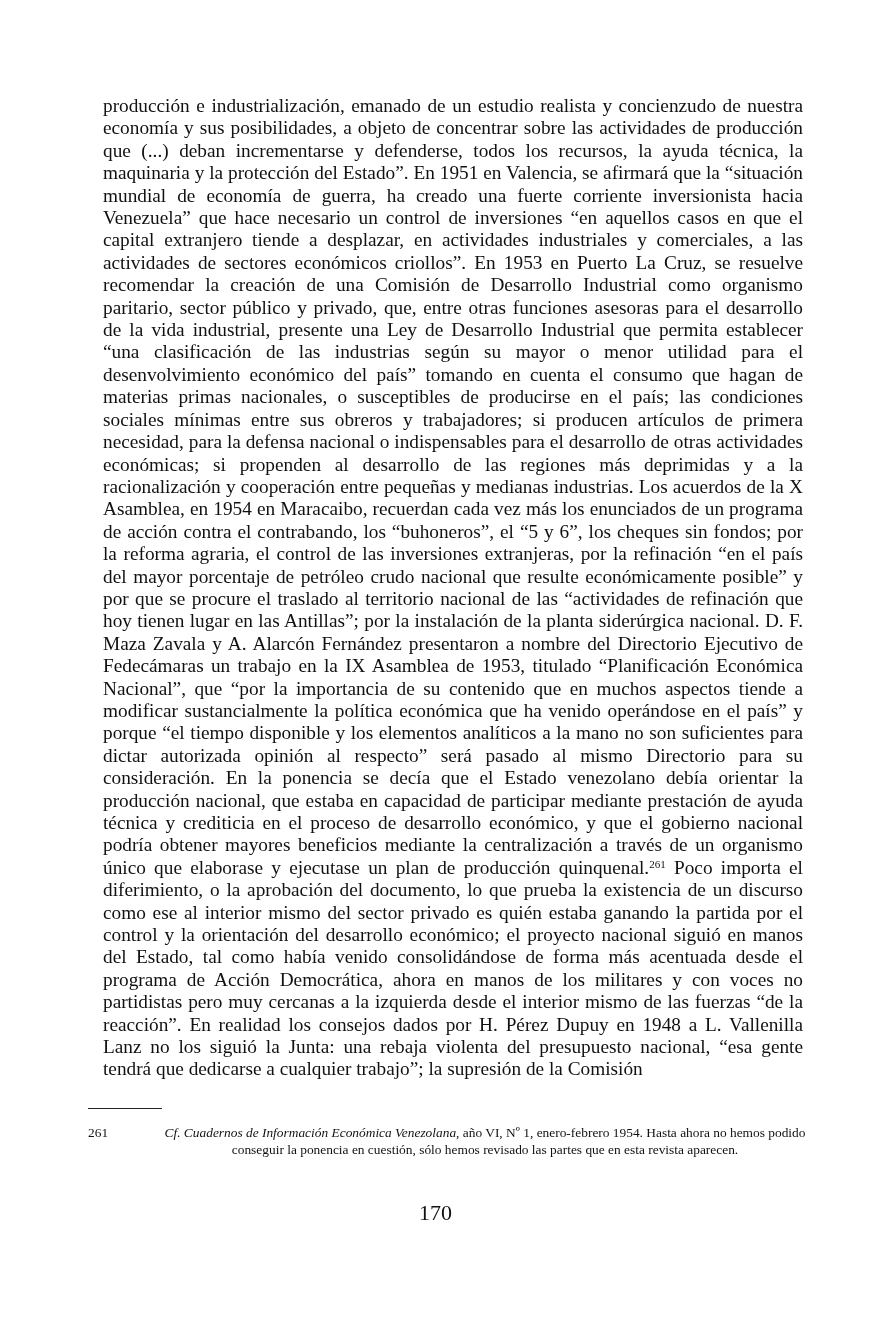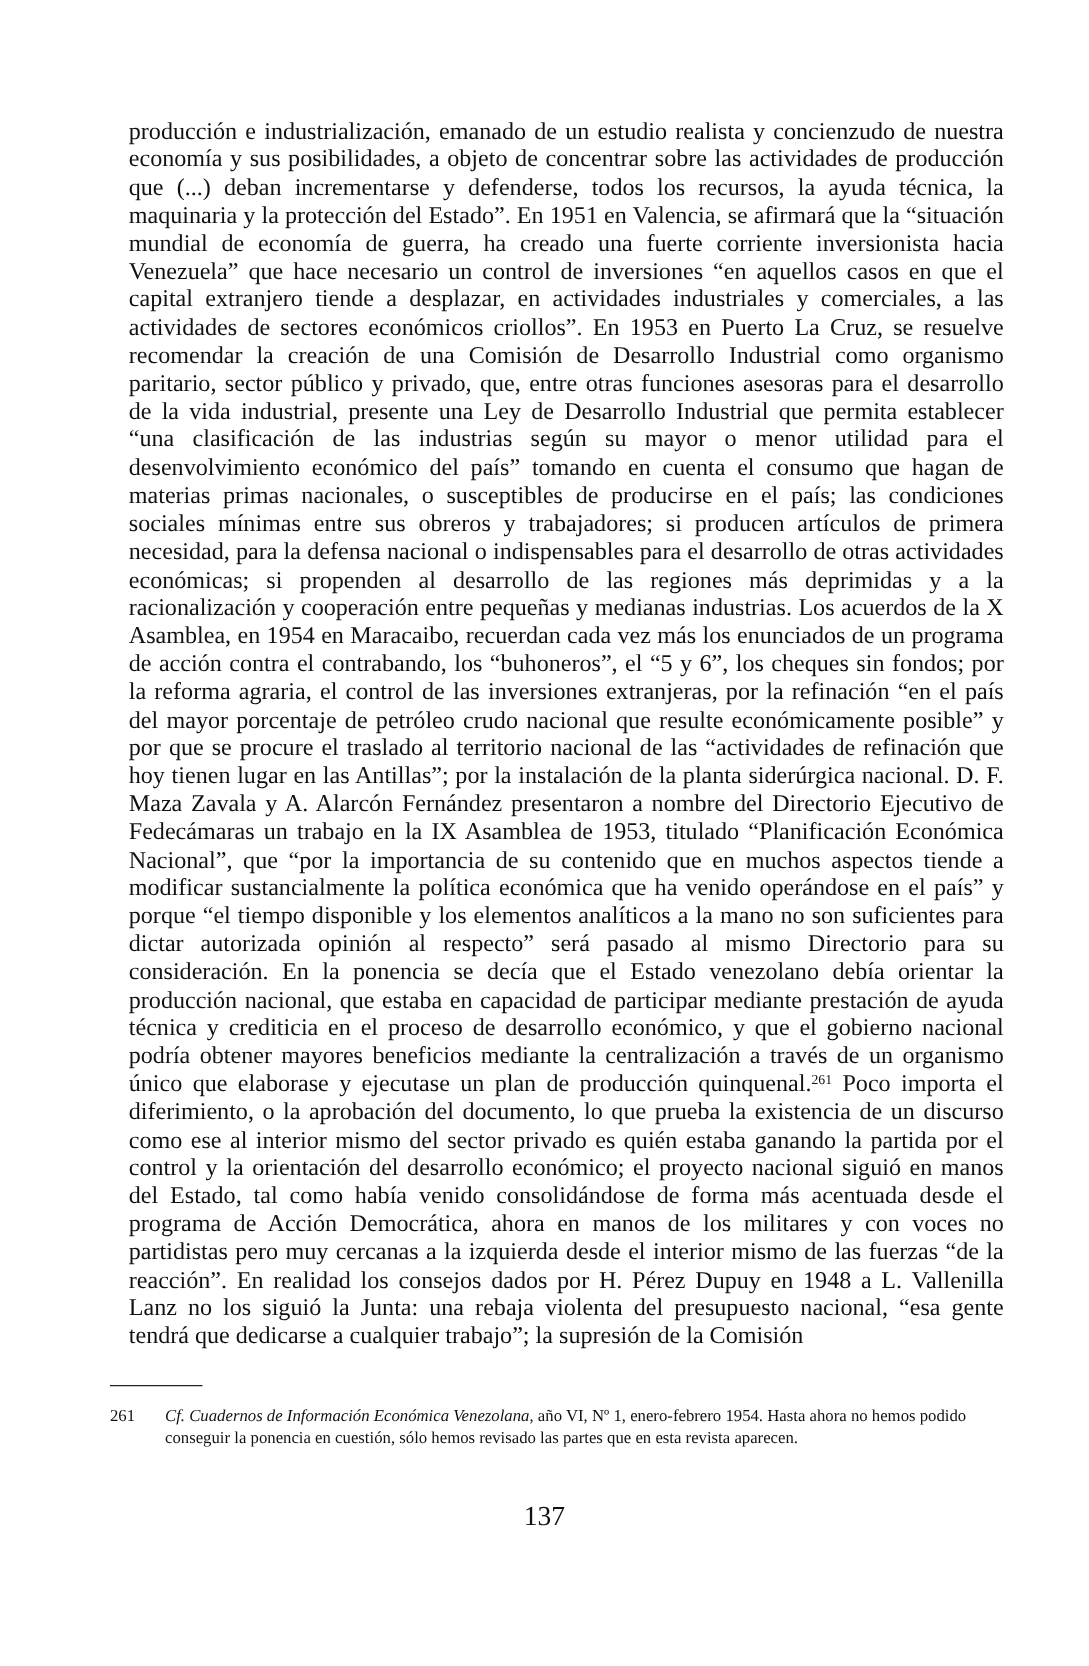--- a/index.html
+++ b/index.html
@@ -12,34 +12,34 @@
     color: #111;
     text-align: justify;
     margin: 15px;
   }
   .body-text p { margin: 0; }
   sup.fnref { font-size: 11px; vertical-align: 6px; line-height: 0; }
   .rule { position: absolute; left: 88px; top: 1108px; width: 74px; height: 1px; background: #222; }
   .footnote { position: absolute; left: 88px; top: 1124px; width: 730px;
     font-family: "Liberation Serif", serif; font-size: 13.4px; line-height: 17px; color: #111; }
   .footnote .num { position: absolute; left: 0; top: 0; }
-  .footnote .txt { margin-left: 44px; display: block; }
+  .footnote .txt { margin-left: 64px; display: block; text-align: center; }
   .footnote i { font-style: italic; }
   .pagenum { position: absolute; left: 0; width: 871px; top: 1200px; text-align: center;
     font-family: "Liberation Serif", serif; font-size: 22px; color: #111; }
 </style>
 </head>
 <body>
 
 <div class="page">
   <div class="body-text">
     <p><span>producción e industrialización, emanado de un estudio realista y concienzudo de nuestra economía y sus posibilidades, a objeto de concentrar sobre las actividades de producción que (...) deban incrementarse y defenderse, todos los recursos, la ayuda técnica, la maquinaria y la protección del Estado”. En 1951 en Valencia, se afirmará que la “situación mundial de economía de guerra, ha creado una fuerte corriente inversionista hacia Venezuela” que hace necesario un control de inversiones “en aquellos casos en que el capital extranjero tiende a desplazar, en actividades industriales y comerciales, a las actividades de sectores económicos criollos”. En 1953 en Puerto La Cruz, se resuelve recomendar la creación de una Comisión de Desarrollo Industrial como organismo paritario, sector público y privado, que, entre otras funciones asesoras para el desarrollo de la vida industrial, presente una Ley de Desarrollo Industrial que permita establecer “una clasificación de las industrias según su mayor o menor utilidad para el desenvolvimiento económico del país” tomando en cuenta el consumo que hagan de materias primas nacionales, o susceptibles de producirse en el país; las condiciones sociales mínimas entre sus obreros y trabajadores; si producen artículos de primera necesidad, para la defensa nacional o indispensables para el desarrollo de otras actividades económicas; si propenden al desarrollo de las regiones más deprimidas y a la racionalización y cooperación entre pequeñas y medianas industrias. Los acuerdos de la X Asamblea, en 1954 en Maracaibo, recuerdan cada vez más los enunciados de un programa de acción contra el contrabando, los “buhoneros”, el “5 y 6”, los cheques sin fondos; por la reforma agraria, el control de las inversiones extranjeras, por la refinación “en el país del mayor porcentaje de petróleo crudo nacional que resulte económicamente posible” y por que se procure el traslado al territorio nacional de las “actividades de refinación que hoy tienen lugar en las Antillas”; por la instalación de la planta siderúrgica nacional. D. F. Maza Zavala y A. Alarcón Fernández presentaron a nombre del Directorio Ejecutivo de Fedecámaras un trabajo en la IX Asamblea de 1953, titulado “Planificación Económica Nacional”, que “por la importancia de su contenido que en muchos aspectos tiende a modificar sustancialmente la política económica que ha venido operándose en el país” y porque “el tiempo disponible y los elementos analíticos a la mano no son suficientes para dictar autorizada opinión al respecto” será pasado al mismo Directorio para su consideración. En la ponencia se decía que el Estado venezolano debía orientar la producción nacional, que estaba en capacidad de participar mediante prestación de ayuda técnica y crediticia en el proceso de desarrollo económico, y que el gobierno nacional podría obtener mayores beneficios mediante la centralización a través de un organismo único que elaborase y ejecutase un plan de producción quinquenal.</span><sup class="fnref">261</sup><span> Poco importa el diferimiento, o la aprobación del documento, lo que prueba la existencia de un discurso como ese al interior mismo del sector privado es quién estaba ganando la partida por el control y la orientación del desarrollo económico; el proyecto nacional siguió en manos del Estado, tal como había venido consolidándose de forma más acentuada desde el programa de Acción Democrática, ahora en manos de los militares y con voces no partidistas pero muy cercanas a la izquierda desde el interior mismo de las fuerzas “de la reacción”. En realidad los consejos dados por H. Pérez Dupuy en 1948 a L. Vallenilla Lanz no los siguió la Junta: una rebaja violenta del presupuesto nacional, “esa gente tendrá que dedicarse a cualquier trabajo”; la supresión de la Comisión</span></p>
   </div>
 </div>
 
 <div class="rule"></div>
 
 <div class="footnote">
   <span class="num">261</span>
   <span class="txt"><i>Cf. Cuadernos de Información Económica Venezolana</i><span>, año VI, Nº 1, enero-febrero 1954. Hasta ahora no hemos podido conseguir la ponencia en cuestión, sólo hemos revisado las partes que en esta revista aparecen.</span></span>
 </div>
 
-<div class="pagenum">137</div>
+<div class="pagenum">170</div>
 
 </body></html>

